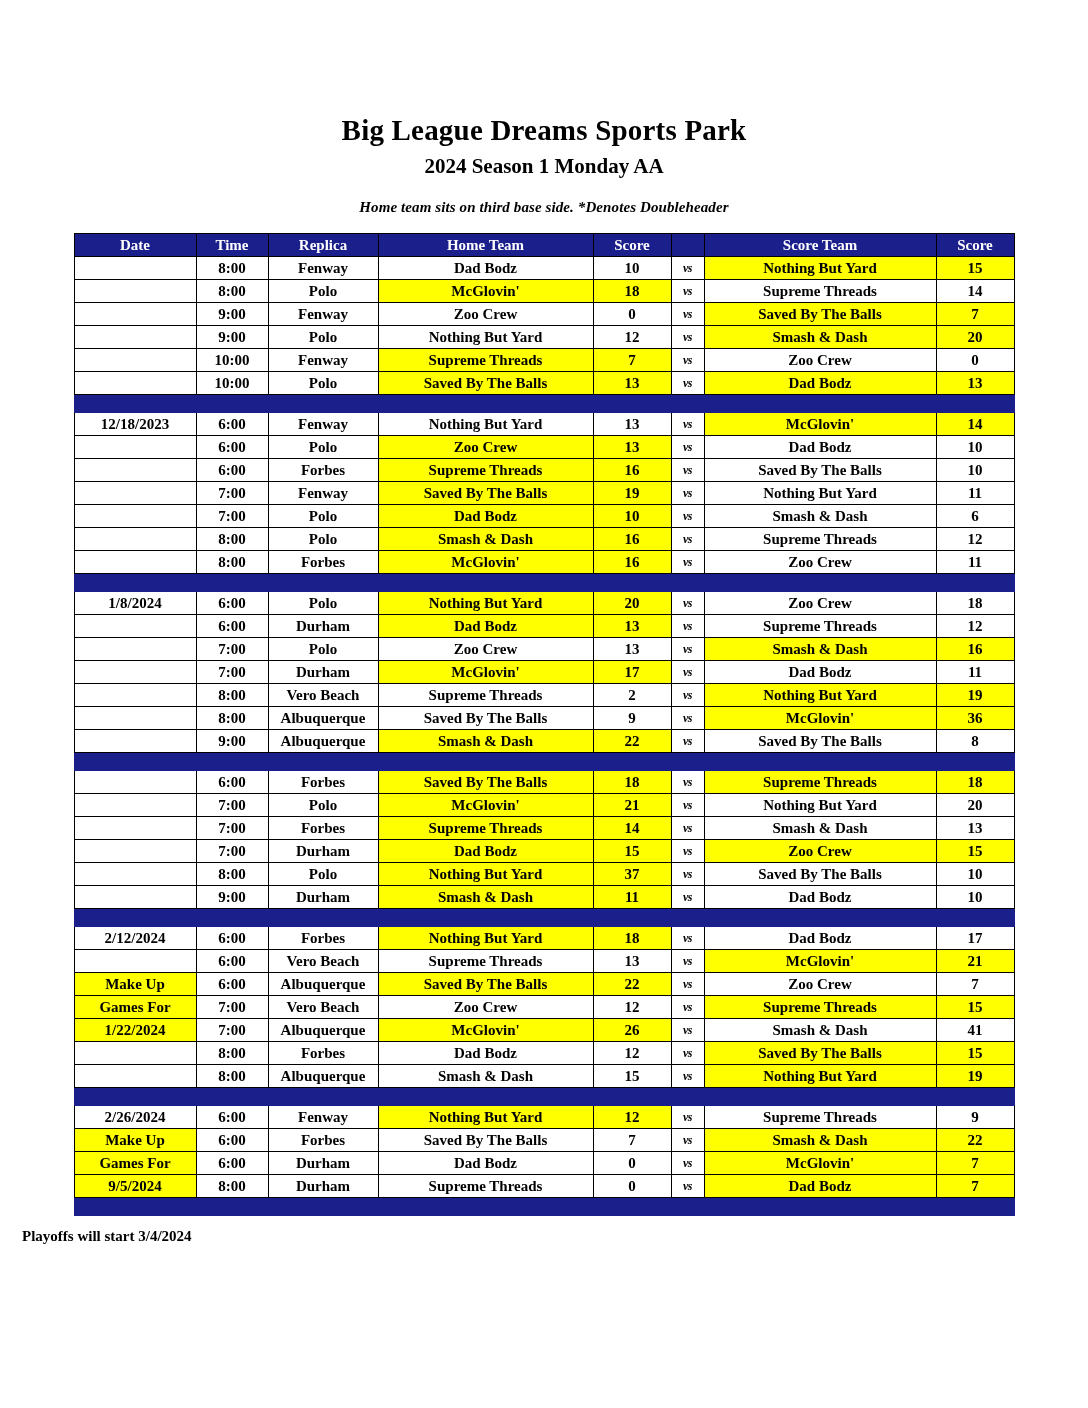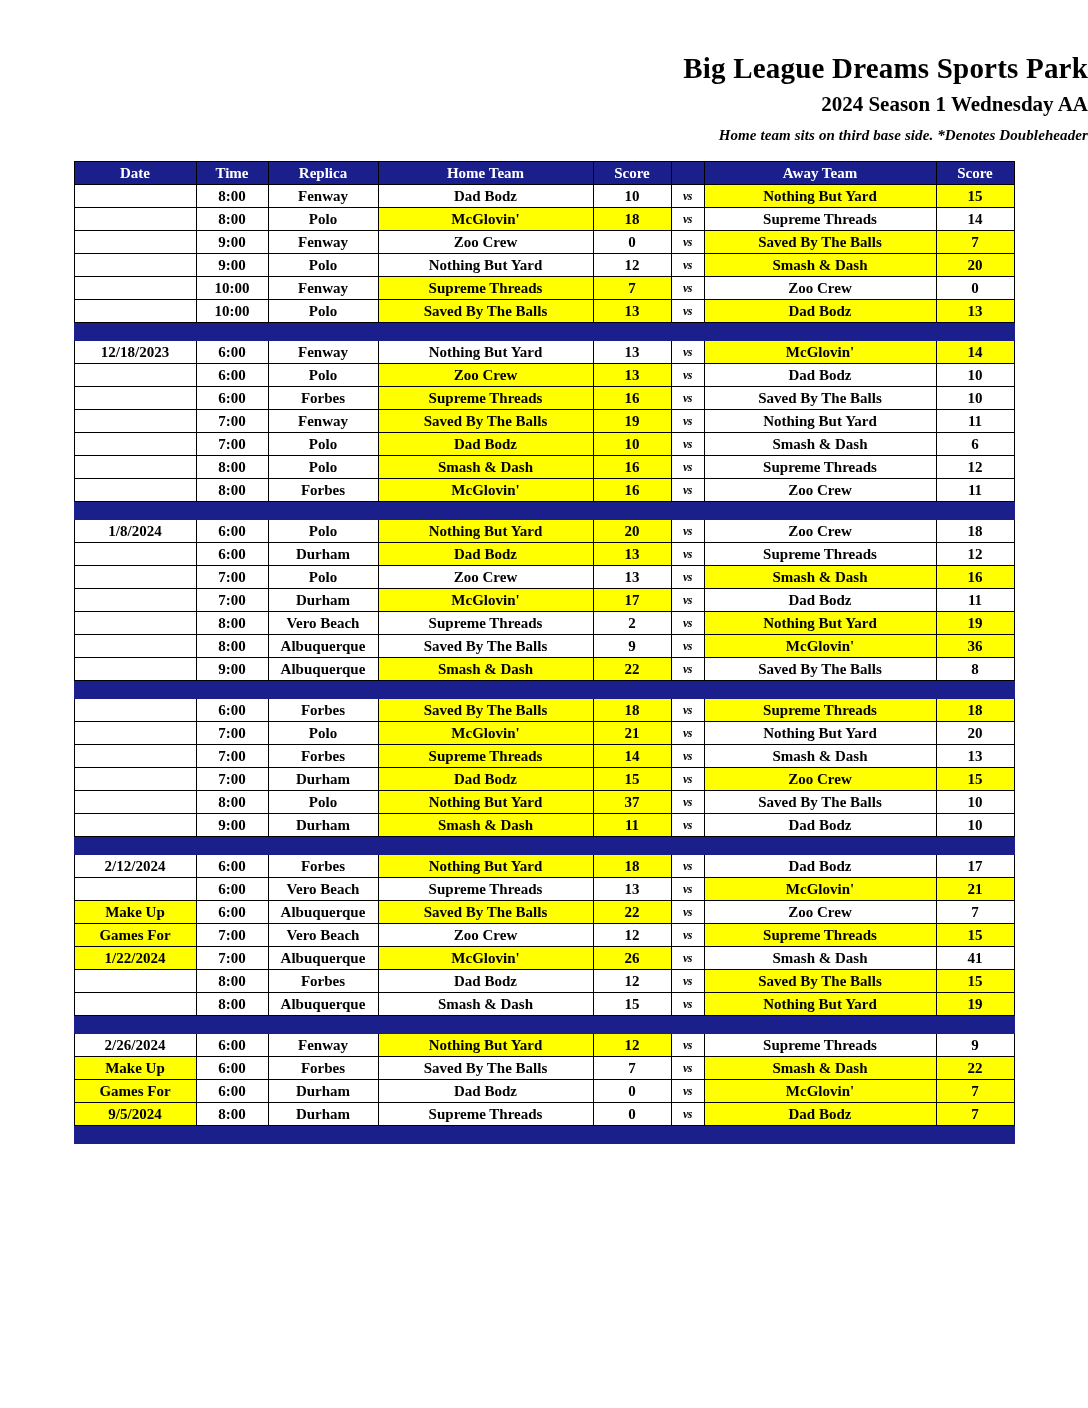--- a/index.html
+++ b/index.html
@@ -15,40 +15,40 @@
     position: relative;
   }
   .page {
     position: relative;
     width: 1088px;
     height: 1408px;
     box-sizing: border-box;
     padding: 0;
   }
   .title-block {
-    text-align: right;
-    padding-top: 52px;
+    text-align: center;
+    padding-top: 114px;
   }
   .main-title {
     font-size: 29px;
     font-weight: bold;
     letter-spacing: 0.2px;
     line-height: 1.15;
   }
   .sub-title {
     font-size: 21px;
     font-weight: bold;
     margin-top: 7px;
     line-height: 1.15;
   }
   .note-line {
     font-size: 15px;
     font-weight: bold;
     font-style: italic;
-    margin-top: 11px;
+    margin-top: 21px;
     letter-spacing: 0.1px;
   }
   table.sched {
     border-collapse: collapse;
     table-layout: fixed;
     margin: 17px auto 12px auto;
     width: 940px;
     font-size: 15px;
   }
   table.sched td, table.sched th {
@@ -106,21 +106,21 @@
     font-family: "Liberation Serif", serif;
   }
 </style>
 </head>
 <body>
 
 <div class="page">
 
   <div class="title-block">
     <div class="main-title">Big League Dreams Sports Park</div>
-    <div class="sub-title">2024 Season 1 Wednesday AA</div>
+    <div class="sub-title">2024 Season 1 Monday AA</div>
     <div class="note-line">Home team sits on third base side.  *Denotes Doubleheader</div>
   </div>
 
   <table class="sched">
     <colgroup>
       <col class="c-date">
         <col class="c-time">
         <col class="c-rep">
         <col class="c-home">
       <col class="c-hsc">
@@ -129,21 +129,21 @@
         <col class="c-asc">
     </colgroup>
     <thead>
       <tr>
         <th>Date</th>
         <th>Time</th>
         <th>Replica</th>
         <th>Home Team</th>
         <th>Score</th>
         <th></th>
-        <th>Away Team</th>
+        <th>Score Team</th>
         <th>Score</th>
       </tr>
     </thead>
     <tbody id="sched-body">
         <tr>
           <td class="date plain"></td>
           <td class="time plain">8:00</td>
           <td class="rep plain">Fenway</td>
           <td class="team plain">Dad Bodz</td>
           <td class="score plain">10</td>
@@ -525,14 +525,15 @@
           <td class="vs plain">vs</td>
           <td class="team hl">Dad Bodz</td>
           <td class="score hl">7</td>
         </tr>
         <tr class="sep">
           <td colspan="8"></td>
         </tr>
       </tbody>
   </table>
 
+  <div class="footer-note">Playoffs will start 3/4/2024</div>
 
 </div>
 
 </body></html>

